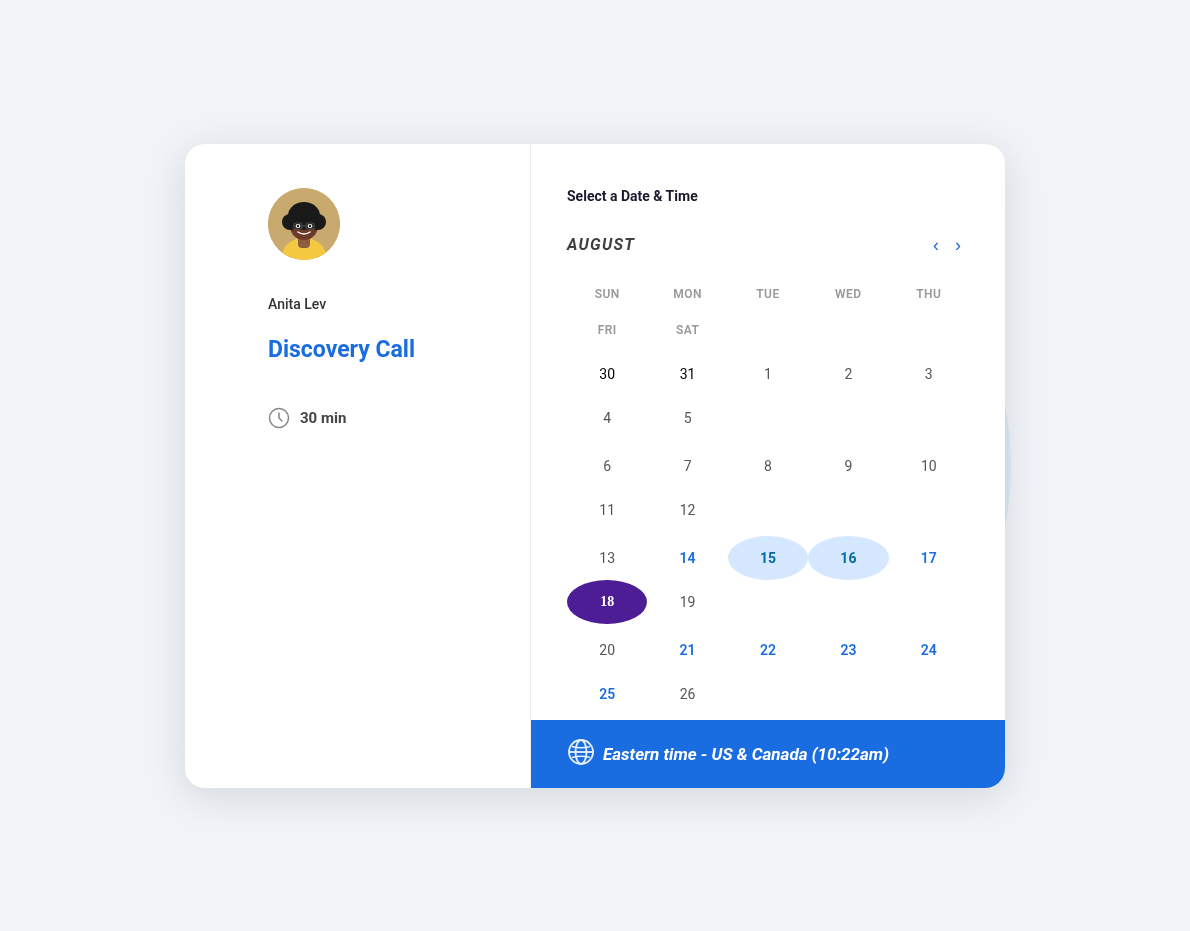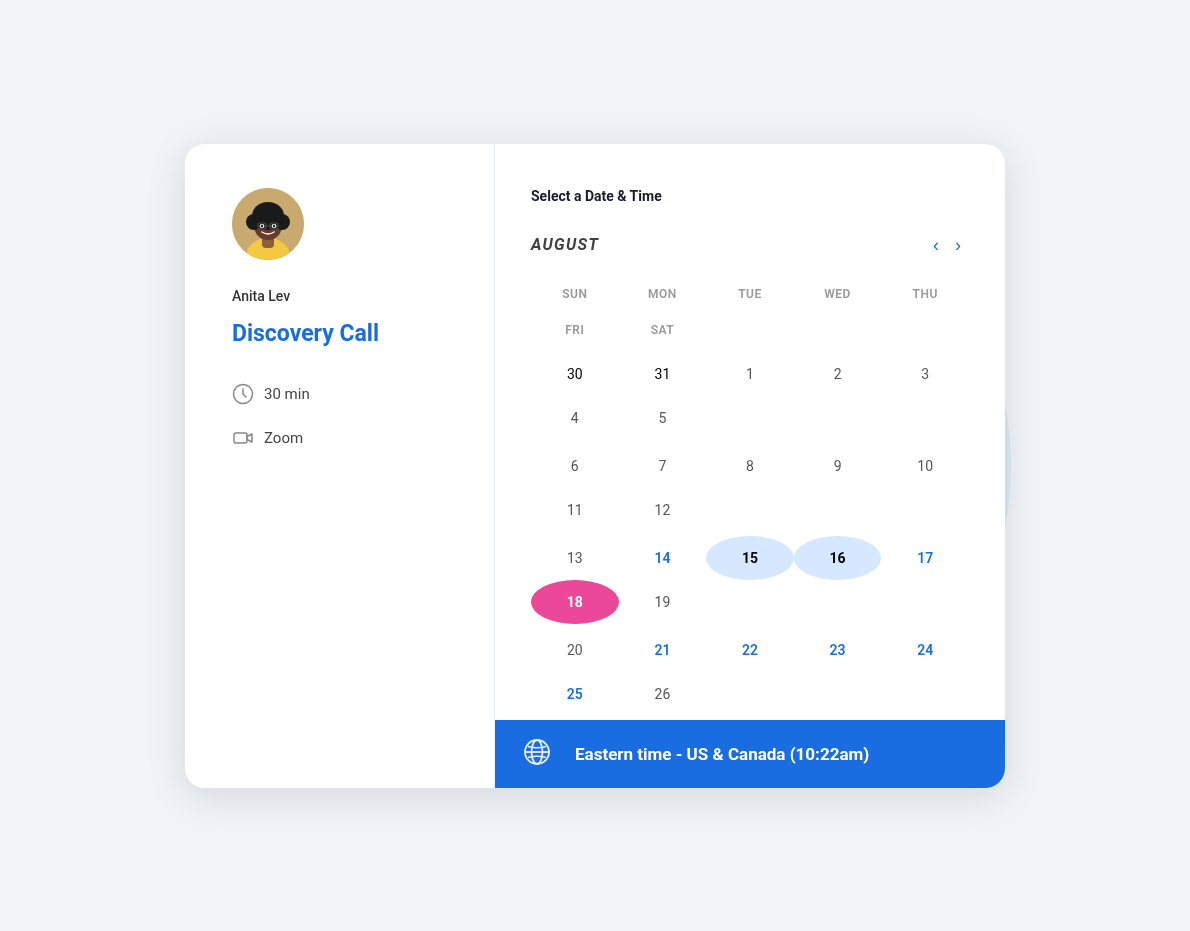--- a/index.html
+++ b/index.html
@@ -51,21 +51,22 @@
     }
 
     
     .left-panel {
       width: 310px;
       padding: 44px 47px;
       border-right: 1px solid #e8edf2;
       flex-shrink: 0;
       display: flex;
       flex-direction: column;
-      gap: 8px;
+      gap: 16px;
+      margin-left: 36px;
     }
 
     .avatar {
       width: 72px;
       height: 72px;
       border-radius: 50%;
       overflow: hidden;
       margin-bottom: 20px;
       background: #c8a96e;
       display: flex;
@@ -92,20 +93,21 @@
       color: #1a6de0;
       line-height: 1.2;
       margin-bottom: 28px;
     }
 
     .meta-item {
       display: flex;
       align-items: center;
       gap: 10px;
       margin-bottom: 14px;
+      font-weight: bold;
     }
 
     .meta-icon {
       width: 22px;
       height: 22px;
       flex-shrink: 0;
       color: #666;
     }
 
     .meta-text {
@@ -190,42 +192,44 @@
     }
 
     .cal-cell.available {
       color: #1a6de0;
       font-weight: 600;
       cursor: pointer;
     }
 
     .cal-cell.highlighted {
       background: #d6e8ff;
-      color: #000000;
+      color: #0369a1;
       font-weight: 700;
       border-radius: 50%;
       cursor: pointer;
     }
 
     .cal-cell.highlighted.selected {
-      background: #ec4899;
+      background: #4c1d95;
       color: #fff;
       border-radius: 50%;
+      font-family: Liberation Serif, serif;
     }
 
     
     .timezone-bar {
       margin: 16px -36px 0 -36px;
       background: #1a6de0;
       border-radius: 0 0 0 0;
-      padding: 18px 28px;
-      display: flex;
-      align-items: center;
-      gap: 24px;
+      padding: 18px 36px;
+      display: flex;
+      align-items: center;
+      gap: 8px;
       margin-top: auto;
+      font-style: italic;
     }
 
     .tz-icon {
       color: #fff;
       opacity: 0.9;
     }
 
     .tz-text {
       font-size: 17px;
       font-weight: 700;
@@ -277,29 +281,20 @@
       <div class="meta-item">
         <span class="meta-icon">
           <svg width="22" height="22" viewBox="0 0 22 22" fill="none" xmlns="http://www.w3.org/2000/svg">
             <circle cx="11" cy="11" r="9.5" stroke="#888" stroke-width="1.5"></circle>
             <path d="M11 6V11L14 14" stroke="#888" stroke-width="1.5" stroke-linecap="round"></path>
           </svg>
         </span>
         <span class="meta-text">30 min</span>
       </div>
 
-      <div class="meta-item">
-        <span class="meta-icon">
-          <svg width="22" height="22" viewBox="0 0 22 22" fill="none" xmlns="http://www.w3.org/2000/svg">
-            <rect x="2" y="6" width="13" height="10" rx="2" stroke="#888" stroke-width="1.5"></rect>
-            <path d="M15 9.5L20 7V15L15 12.5V9.5Z" stroke="#888" stroke-width="1.5" stroke-linejoin="round"></path>
-          </svg>
-        </span>
-        <span class="meta-text">Zoom</span>
-      </div>
 
     </div>
 
     <div class="right-panel">
 
       <div class="panel-title">Select a Date &amp; Time</div>
 
       <div class="calendar-grid">
 
         <div class="calendar-header">

